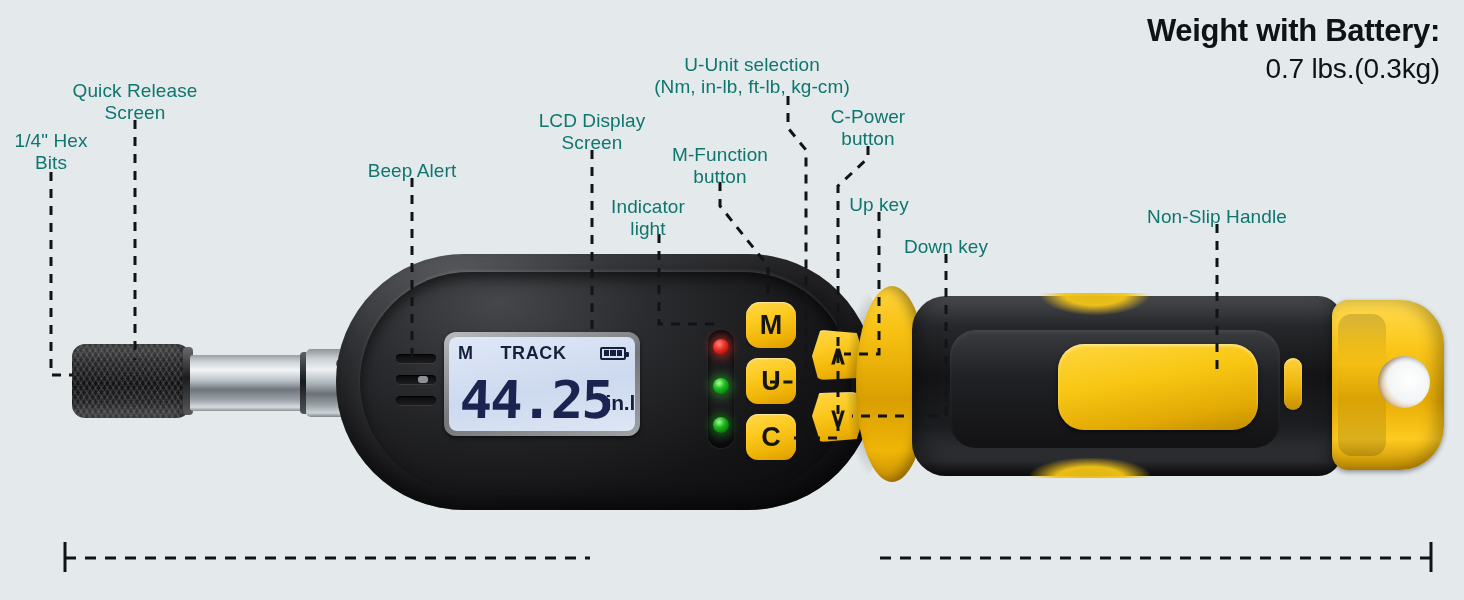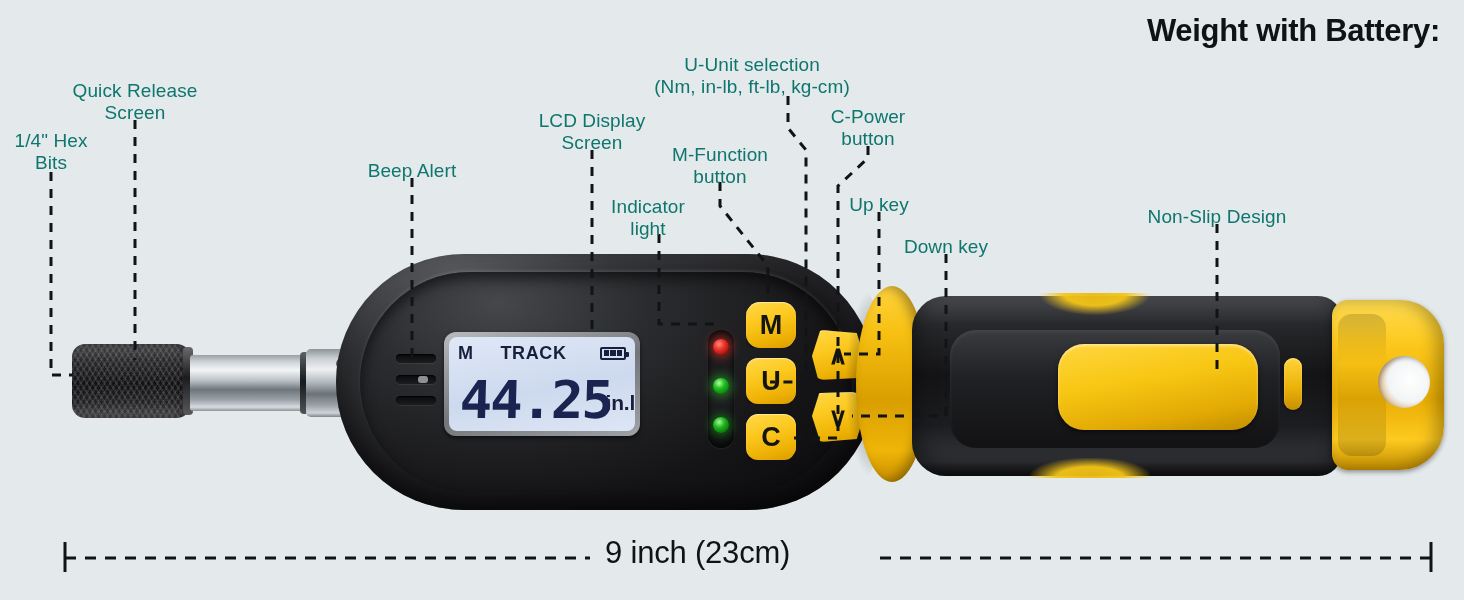--- a/index.html
+++ b/index.html
@@ -534,22 +534,22 @@
       <div class="label" style="left: 648px; top: 196px;">Indicator
 light</div>
       <div class="label" style="left: 720px; top: 144px;">M-Function
 button</div>
       <div class="label" style="left: 752px; top: 54px;">U-Unit selection
 (Nm, in-lb, ft-lb, kg-cm)</div>
       <div class="label" style="left: 868px; top: 106px;">C-Power
 button</div>
       <div class="label" style="left: 879px; top: 194px;">Up key</div>
       <div class="label" style="left: 946px; top: 236px;">Down key</div>
-      <div class="label" style="left: 1217px; top: 206px;">Non-Slip Design</div>
+      <div class="label" style="left: 1217px; top: 206px;">Non-Slip Handle</div>
     </div>
 
   <div class="weight-block">
     <div class="weight-title">Weight with Battery:</div>
+    <div class="weight-value">0.7 lbs.(0.3kg)</div>
   </div>
 
-  <div class="dim-text">9 inch (23cm)</div>
 
 </div>
 
 </body></html>

